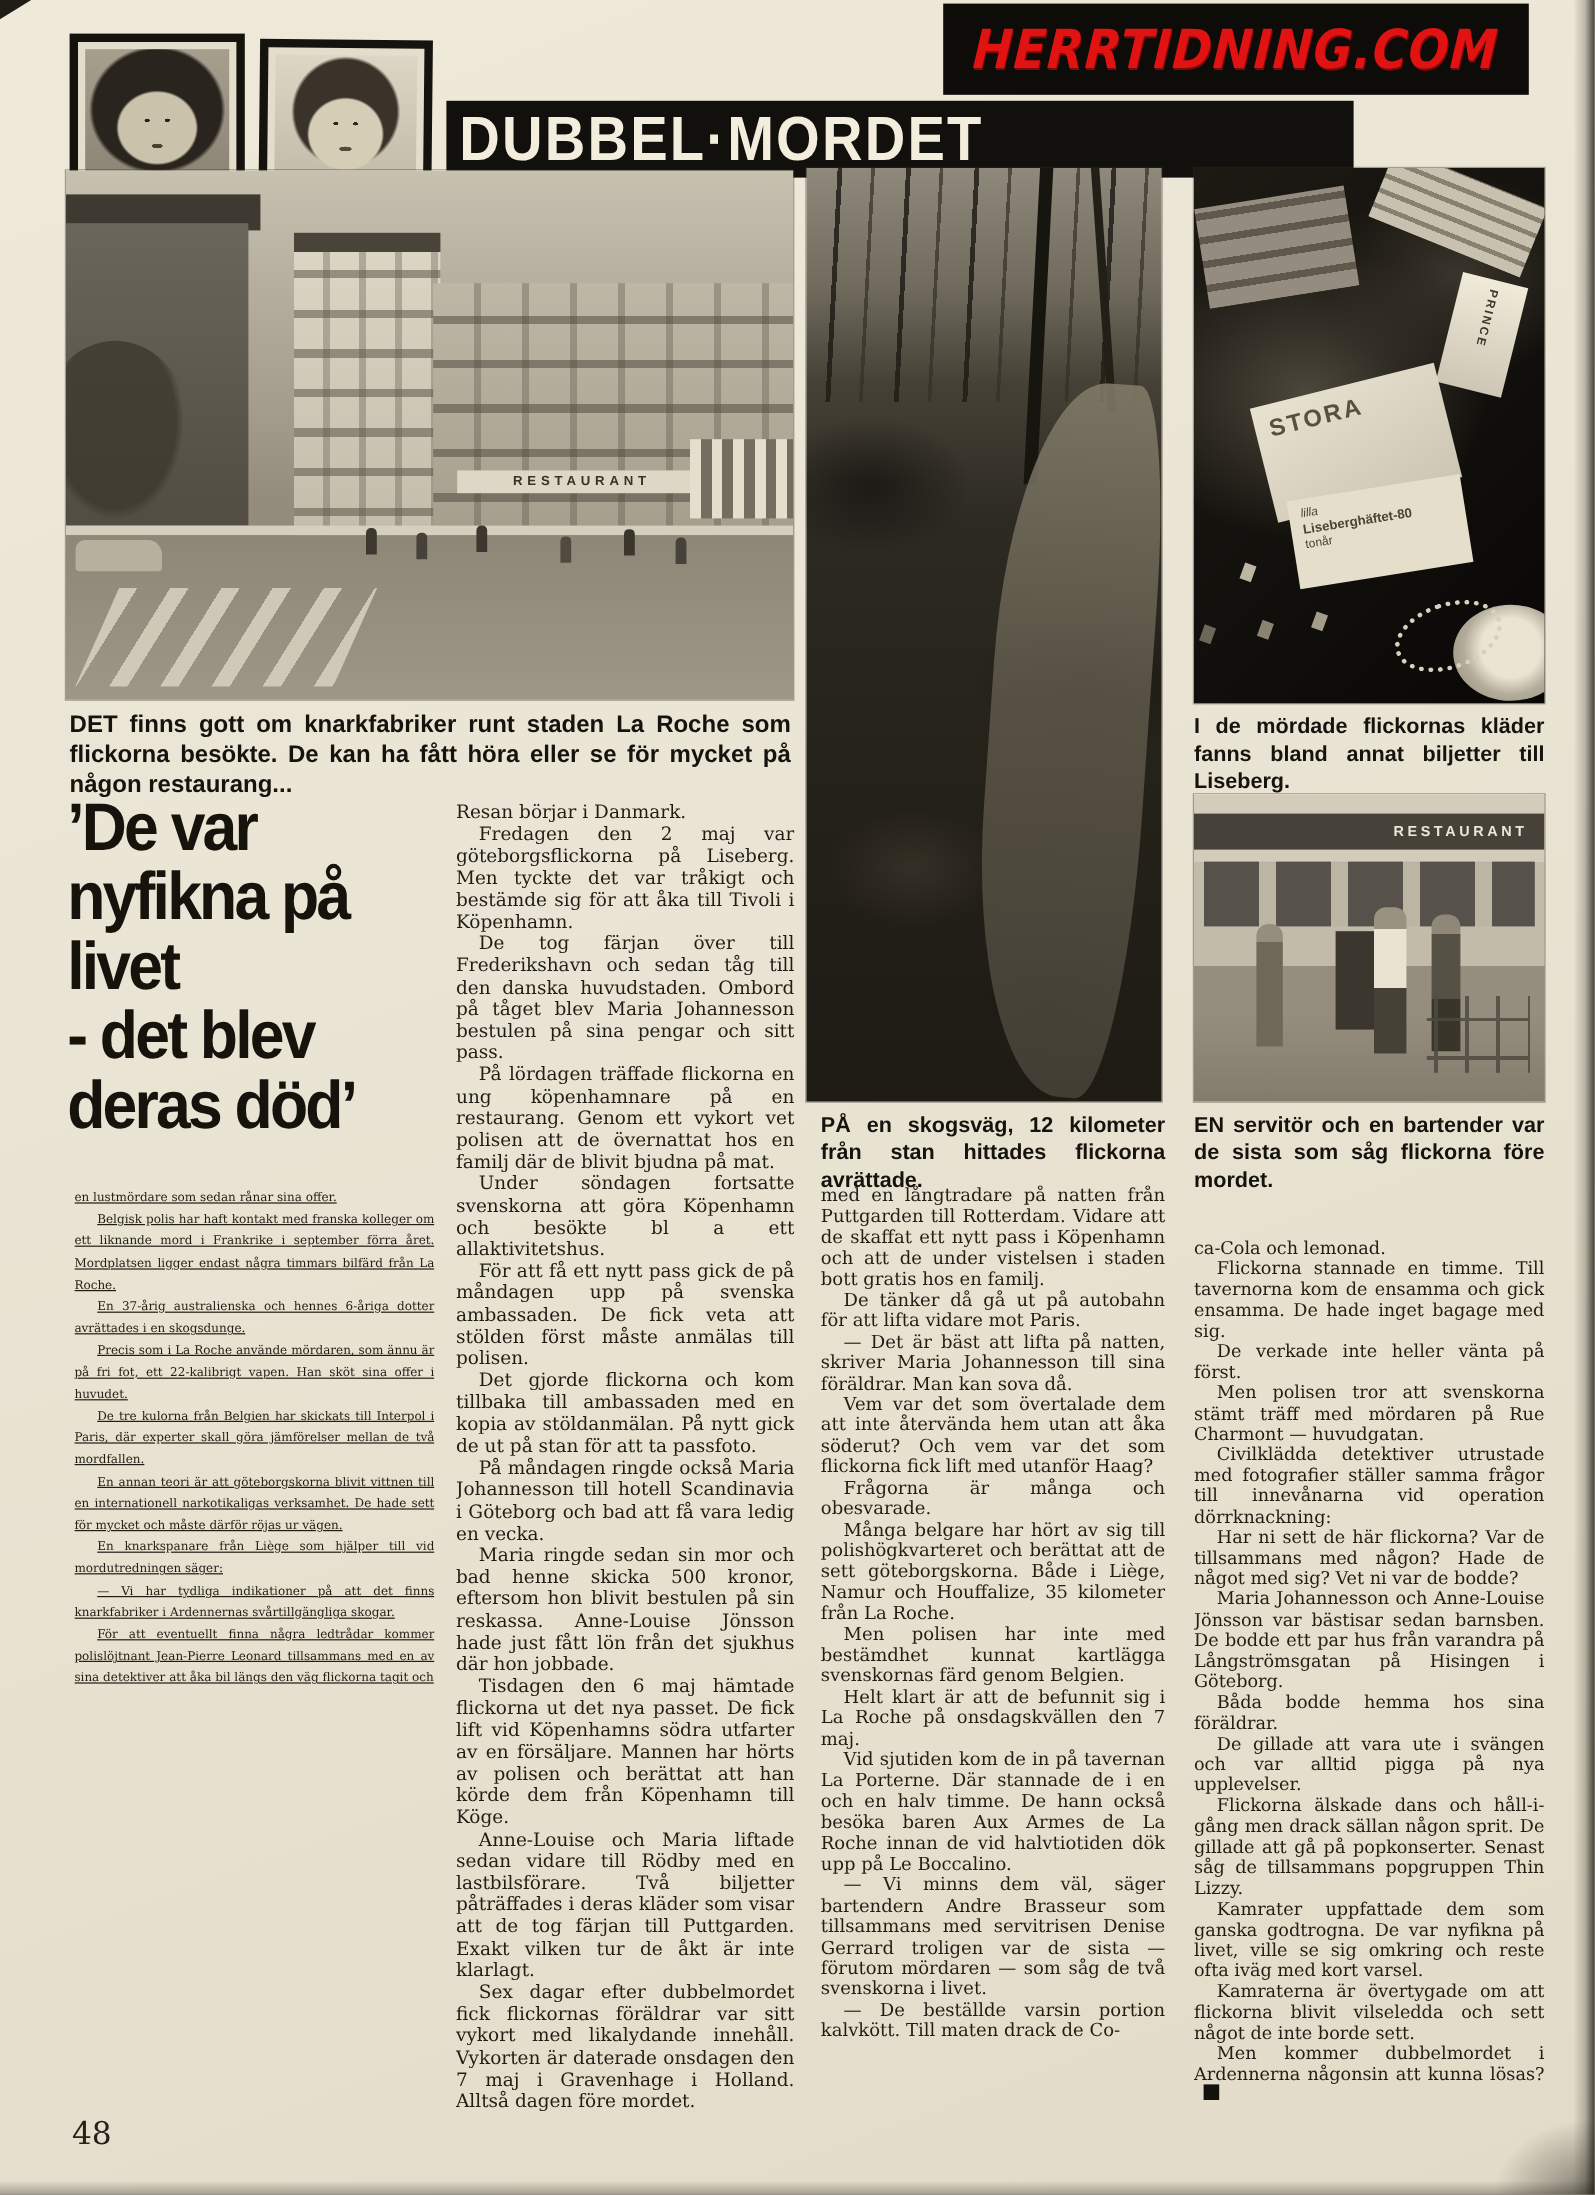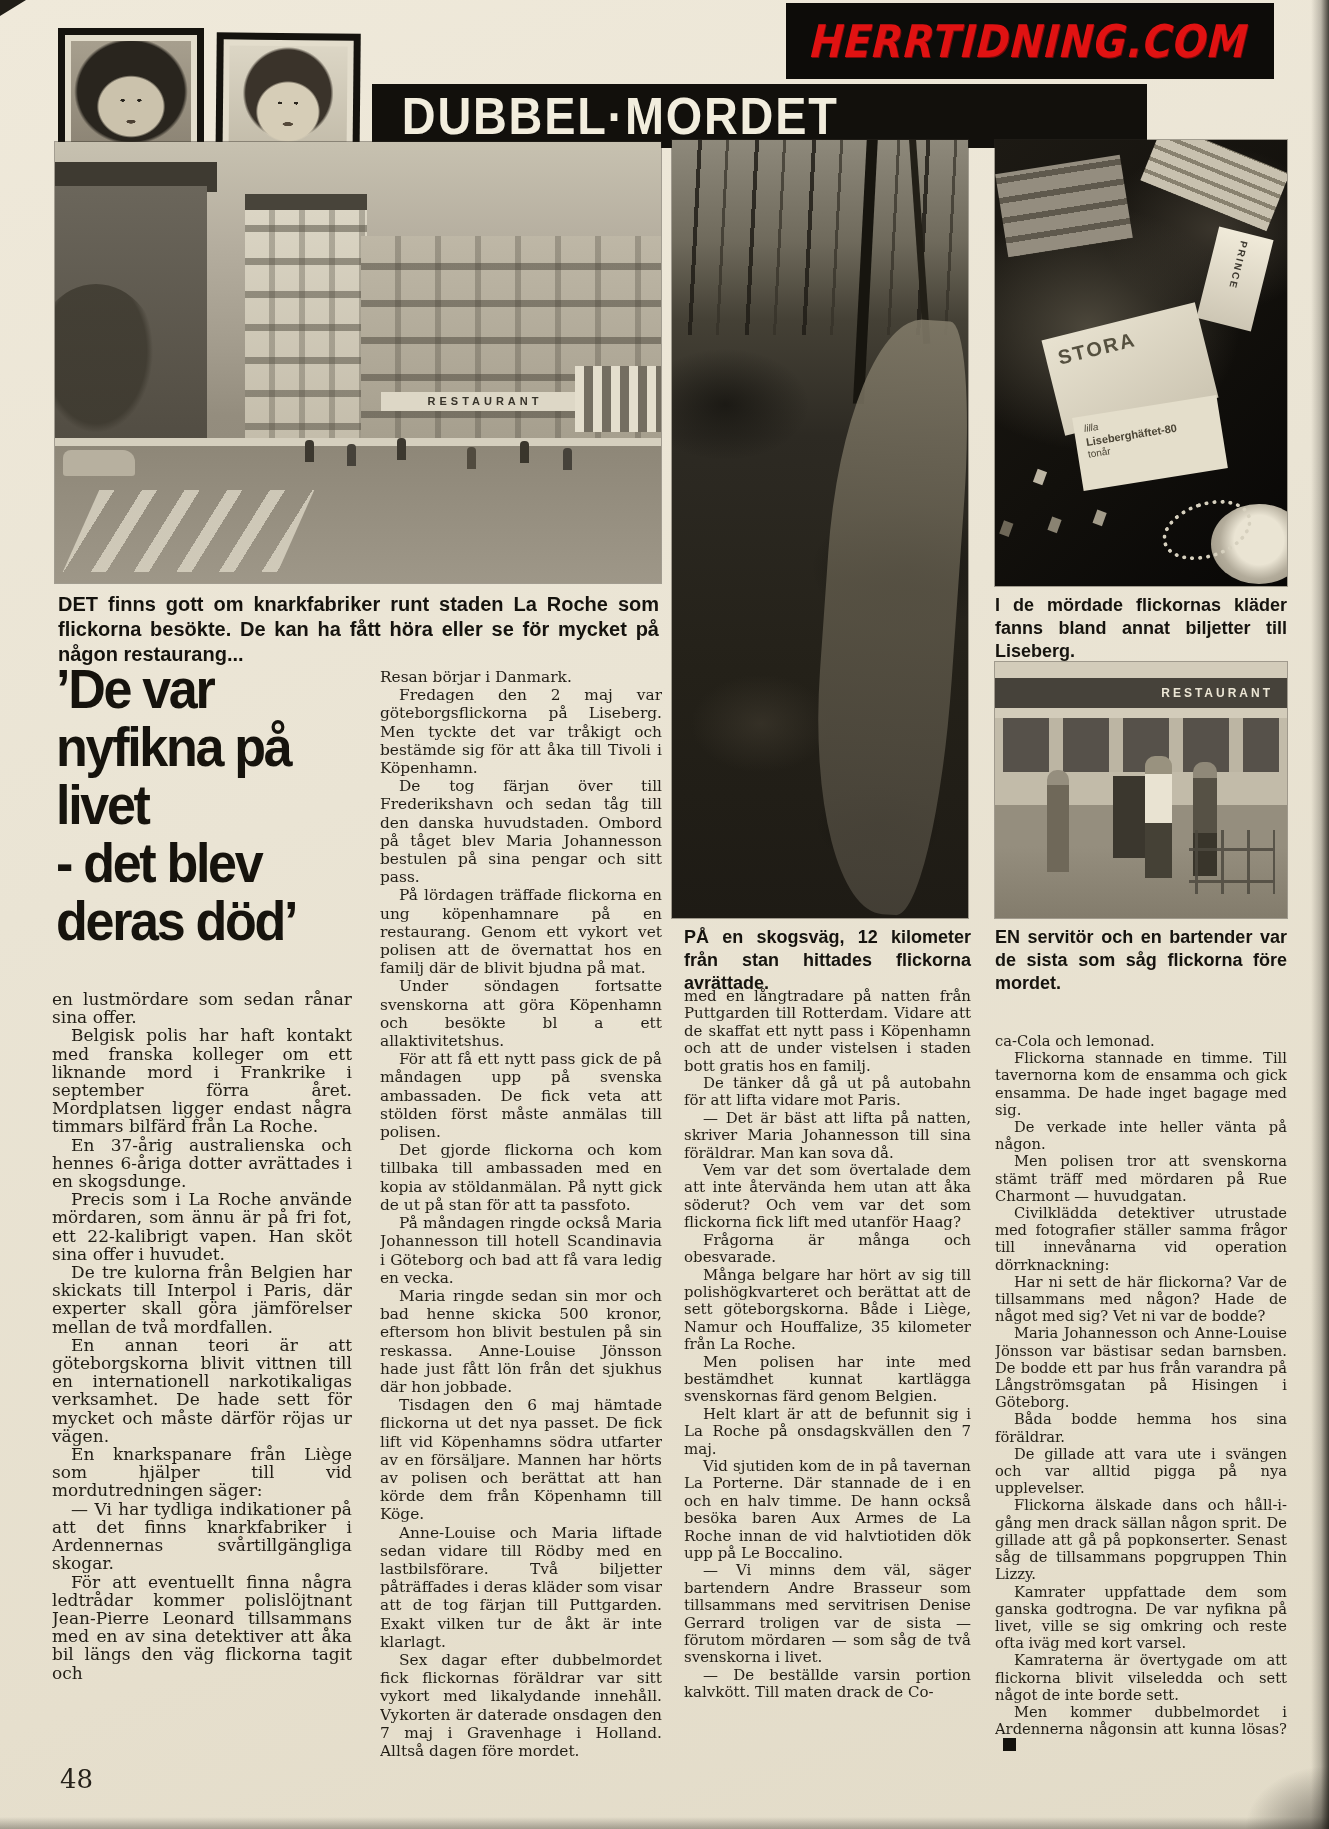--- a/index.html
+++ b/index.html
@@ -39,21 +39,21 @@
     linear-gradient(180deg,#dcd6c5,#bdb6a4);}
   #portrait-1{left:58px;top:28px;width:146px;height:152px;}
   #portrait-2{left:216px;top:33px;width:144px;height:150px;transform:rotate(.6deg);}
 
   #logo-box{position:absolute;left:786px;top:3px;width:488px;height:76px;background:#0d0c09;
     display:flex;align-items:center;justify-content:center;overflow:hidden;}
   #logo-text{font-family:"DejaVu Sans",sans-serif;font-weight:bold;font-style:italic;
     font-size:45px;color:#e01212;letter-spacing:1px;transform:scaleX(.88) skewX(-4deg);
     text-shadow:1px 1px 0 #7a0a0a;white-space:nowrap;}
   #banner{position:absolute;left:372px;top:84px;width:756px;height:64px;background:#12100c;
-    display:flex;align-items:center;padding-left:19px;}
+    display:flex;align-items:center;}
   #banner-title{font-family:"Liberation Sans",sans-serif;font-weight:bold;font-size:52px;
     color:#f2eddd;letter-spacing:2px;padding-left:12px;transform:scaleX(.9);transform-origin:left center;
     white-space:nowrap;}
 
   
   .photo{position:absolute;overflow:hidden;box-shadow:0 0 0 1px rgba(50,46,38,.4);}
   .pd{position:absolute;}
 
   #photo-main{left:55px;top:142px;width:606px;height:441px;
     background:linear-gradient(180deg,#c7c1b0 0%,#b4ad9e 24%,#a39c8d 46%,#948d7e 62%,#8d8677 100%);}
@@ -159,21 +159,21 @@
   #caption-restaurant{left:995px;top:926px;width:292px;font-size:18px;line-height:23px;}
 
   #headline{position:absolute;left:56px;top:660px;width:322px;
     font-family:"Liberation Sans",sans-serif;font-weight:bold;color:#16130d;}
   #headline p{margin:0;font-size:56px;line-height:58px;letter-spacing:-2.5px;
     transform:scaleX(.93);transform-origin:left center;white-space:nowrap;}
 
   .col{position:absolute;overflow:hidden;text-align:justify;color:#211d15;}
   .col p{margin:0;text-indent:19px;}
   .col p:first-child{text-indent:0;}
-  #column-1{left:52px;top:990px;width:300px;height:764px;font-size:17px;line-height:18.2px;}
+  #column-1{left:62px;top:990px;width:300px;height:764px;font-size:10px;line-height:18.2px;text-decoration:underline;}
   #column-2{left:380px;top:668px;width:282px;height:1096px;font-size:15.4px;line-height:18.2px;}
   #column-3{left:684px;top:988px;width:287px;height:772px;font-size:15px;line-height:17.4px;}
   #column-4{left:995px;top:988px;width:292px;height:808px;font-size:14.7px;line-height:17.2px;margin-top:44px;}
 
   #page-number{position:absolute;left:60px;top:1764px;font-size:26px;color:#26221a;
     font-family:"DejaVu Serif",serif;}
   .end-square{display:inline-block;width:13px;height:13px;background:#14120d;margin-left:8px;}
 </style>
 </head>
 <body>
@@ -294,21 +294,21 @@
       <p class="para">Många belgare har hört av sig till polishögkvarteret och berättat att de sett göteborgskorna. Både i Liège, Namur och Houffalize, 35 kilometer från La Roche.</p>
       <p class="para">Men polisen har inte med bestämdhet kunnat kartlägga svenskornas färd genom Belgien.</p>
       <p class="para">Helt klart är att de befunnit sig i La Roche på onsdagskvällen den 7 maj.</p>
       <p class="para">Vid sjutiden kom de in på tavernan La Porterne. Där stannade de i en och en halv timme. De hann också besöka baren Aux Armes de La Roche innan de vid halvtiotiden dök upp på Le Boccalino.</p>
       <p class="para">— Vi minns dem väl, säger bartendern Andre Brasseur som tillsammans med servitrisen Denise Gerrard troligen var de sista — förutom mördaren — som såg de två svenskorna i livet.</p>
       <p class="para">— De beställde varsin portion kalvkött. Till maten drack de Co-</p>
     </div>
   <div class="col" id="column-4">
       <p class="para">ca-Cola och lemonad.</p>
       <p class="para">Flickorna stannade en timme. Till tavernorna kom de ensamma och gick ensamma. De hade inget bagage med sig.</p>
-      <p class="para">De verkade inte heller vänta på någon.</p>
+      <p class="para">De verkade inte heller vänta på först.</p>
       <p class="para">Men polisen tror att svenskorna stämt träff med mördaren på Rue Charmont — huvudgatan.</p>
       <p class="para">Civilklädda detektiver utrustade med fotografier ställer samma frågor till innevånarna vid operation dörrknackning:</p>
       <p class="para">Har ni sett de här flickorna? Var de tillsammans med någon? Hade de något med sig? Vet ni var de bodde?</p>
       <p class="para">Maria Johannesson och Anne-Louise Jönsson var bästisar sedan barnsben. De bodde ett par hus från varandra på Långströmsgatan på Hisingen i Göteborg.</p>
       <p class="para">Båda bodde hemma hos sina föräldrar.</p>
       <p class="para">De gillade att vara ute i svängen och var alltid pigga på nya upplevelser.</p>
       <p class="para">Flickorna älskade dans och håll-i-gång men drack sällan någon sprit. De gillade att gå på popkonserter. Senast såg de tillsammans popgruppen Thin Lizzy.</p>
       <p class="para">Kamrater uppfattade dem som ganska godtrogna. De var nyfikna på livet, ville se sig omkring och reste ofta iväg med kort varsel.</p>
       <p class="para">Kamraterna är övertygade om att flickorna blivit vilseledda och sett något de inte borde sett.</p>
       <p class="para">Men kommer dubbelmordet i Ardennerna någonsin att kunna lösas?<span class="end-square"></span></p>

